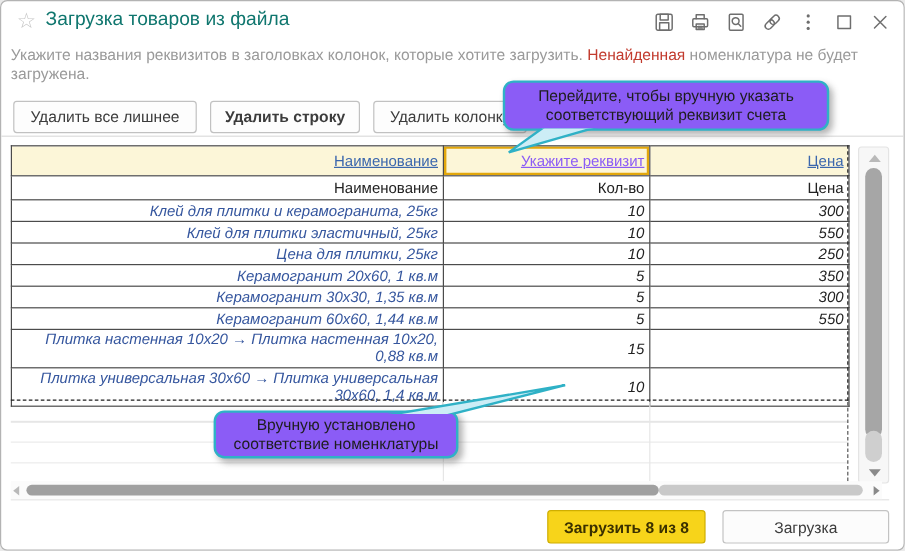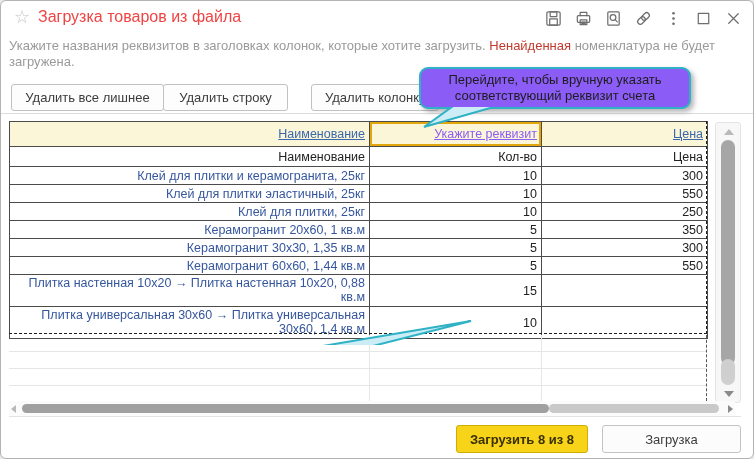--- a/index.html
+++ b/index.html
@@ -5,21 +5,21 @@
   html,body { margin:0; padding:0; background:#e9e9e9; }
   .window {
     position:relative; width:754px; height:459px; box-sizing:border-box;
     background:#fff; border:1px solid #b3b3b3; border-radius:6px; overflow:hidden;
     font-family:"Liberation Sans", sans-serif; color:#333;
   }
   .abs { position:absolute; }
 
   
   .star { left:13px; top:6px; font-size:18px; color:#c6c6c6; line-height:20px; cursor:pointer; }
-  .title { left:37px; top:7px; font-size:16px; color:#ef4444; white-space:nowrap; }
+  .title { left:37px; top:7px; font-size:16px; color:#0f766e; white-space:nowrap; }
   .tb-icons { right:10px; top:8px; display:flex; gap:11px; align-items:center; }
   .tb-icons .ic { width:19px; height:19px; display:inline-flex; cursor:pointer; }
   .ic svg { width:19px; height:19px; stroke:#6e6e6e; fill:none; stroke-width:1.3; stroke-linecap:round; stroke-linejoin:round; }
   .ic svg .fill { fill:#6e6e6e; stroke:none; }
 
   
   .info { left:8px; top:37px; width:738px; font-size:13px; line-height:16px; color:#9a9a9a; }
   .info .red { color:#c23b2e; }
 
   
@@ -31,21 +31,21 @@
   .sep { left:0; top:112px; width:752px; height:1px; background:#dcdcdc; }
 
   
   table.grid { position:absolute; left:8px; top:120px; width:698px; border-collapse:collapse; table-layout:fixed; font-size:12.5px;text-align:right; }
   table.grid td { border:1px solid #4b4b4b; padding:0 4px; overflow:hidden; white-space:nowrap; vertical-align:middle; }
   tr.maprow td { height:24px; background:#fcf6d8; }
   tr.maprow a { color:#3b67ad; text-decoration:underline; cursor:pointer; }
   td.warncell { background:#fbf0c6; box-shadow:inset 0 0 0 2px #e2a70c; }
   td.warncell a { color:#8b5cf6;margin-top:42px; }
   tr.filerow td { height:19px; color:#222; background:#fff; }
-  tr.datarow td { height:17px; color:#222; }
+  tr.datarow td { height:17px; color:#222;font-style:italic; }
   tr.datarow td.name { color:#35569e; }
   tr.datarow.tall td { height:29px; }
   tr.datarow.tall td.name { white-space:normal; line-height:13.5px; padding-top:1px; padding-bottom:1px; }
   .marquee { left:8px; top:120px; width:698px; height:213px; border-right:1px dashed #1f1f1f; border-bottom:1px dashed #1f1f1f; pointer-events:none; box-sizing:border-box; }
 
   
   .ghost { left:8px; top:334px; width:698px; height:66px;
     background-image:repeating-linear-gradient(to bottom, transparent 0, transparent 16px, #e6e6e6 16px, #e6e6e6 17px);
     border-right:1px dashed #555; box-sizing:border-box; }
   .gv { top:334px; width:1px; height:66px; background:#e6e6e6; }
@@ -131,21 +131,21 @@
     <span class="ic">
       <svg viewBox="0 0 20 20">
           <path d="M5 5 L15 15 M15 5 L5 15"></path>
         </svg>
     </span>
   </div>
 
   <div class="abs info"><span>Укажите названия реквизитов в заголовках колонок, которые хотите загрузить. </span><span class="red">Ненайденная</span><span> номенклатура не будет загружена.</span></div>
 
   <div class="abs tbtn" style="left:10px;width:153px;">Удалить все лишнее</div>
-  <div class="abs tbtn" style="left:162px;width:125px;">Удалить строку</div>
+  <div class="abs tbtn" style="left:174px;width:125px;font-weight:bold;">Удалить строку</div>
   <div class="abs tbtn" style="left:310px;width:128px;justify-content:flex-start;padding-left:13px;">Удалить колонку</div>
 
   <div class="abs sep"></div>
 
   <table class="grid">
     <colgroup>
         <col style="width:360px">
         <col style="width:172px">
         <col style="width:166px">
       </colgroup>
@@ -164,21 +164,21 @@
       <td class="name">Клей для плитки и керамогранита, 25кг</td>
       <td>10</td>
       <td>300</td>
     </tr>
     <tr class="datarow">
       <td class="name">Клей для плитки эластичный, 25кг</td>
       <td>10</td>
       <td>550</td>
     </tr>
     <tr class="datarow">
-      <td class="name">Клей для плитки, 25кг</td>
+      <td class="name">Цена для плитки, 25кг</td>
       <td>10</td>
       <td>250</td>
     </tr>
     <tr class="datarow">
       <td class="name">Керамогранит 20x60, 1 кв.м</td>
       <td>5</td>
       <td>350</td>
     </tr>
     <tr class="datarow">
       <td class="name">Керамогранит 30x30, 1,35 кв.м</td>
@@ -225,20 +225,23 @@
 
   <div class="abs callout co1">
     <span>Перейдите, чтобы вручную указать соответствующий реквизит счета</span>
   </div>
   <div class="abs tail" style="left:413px;top:106px;">
     <svg width="100" height="22" viewBox="0 0 100 22">
       <polygon points="42,-3 90,-3 10,20" fill="#ccedf6" stroke="#2fb1c6" stroke-width="2"></polygon>
     </svg>
   </div>
 
+  <div class="abs callout co2">
+    <span>Вручную установлено соответствие номенклатуры</span>
+  </div>
   <div class="abs tail" style="left:300px;top:318px;">
     <svg width="175" height="26" viewBox="0 0 175 26">
       <polygon points="10,29 64,29 170,2" fill="#ccedf6" stroke="#2fb1c6" stroke-width="2"></polygon>
     </svg>
   </div>
 
   <div class="abs fbtn fbtn-load">Загрузить 8 из 8</div>
   <div class="abs fbtn fbtn-close">Загрузка</div>
 
 </div>

